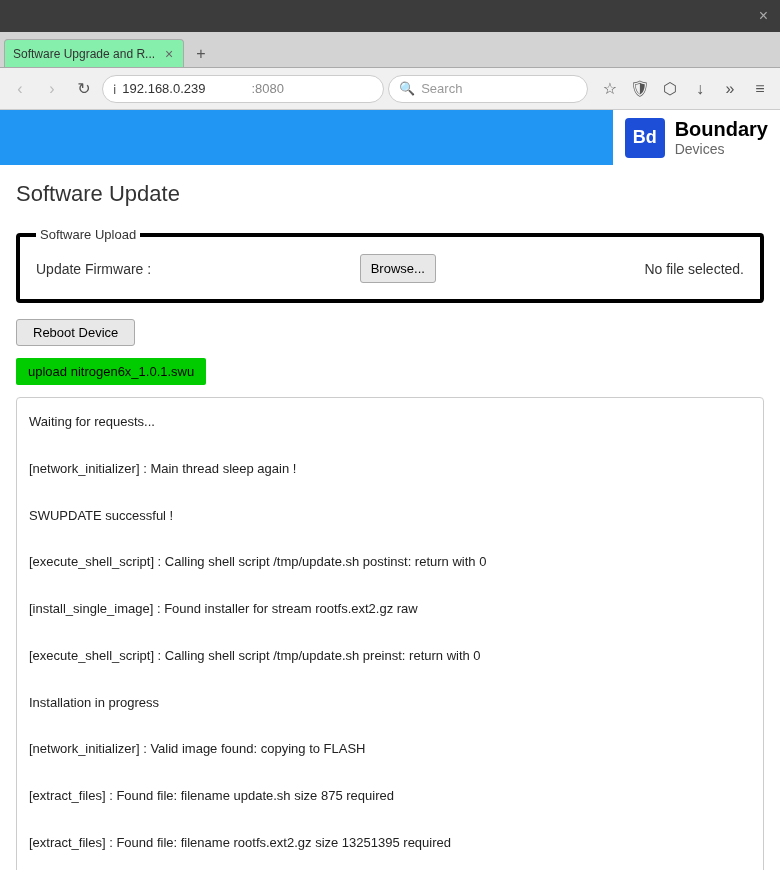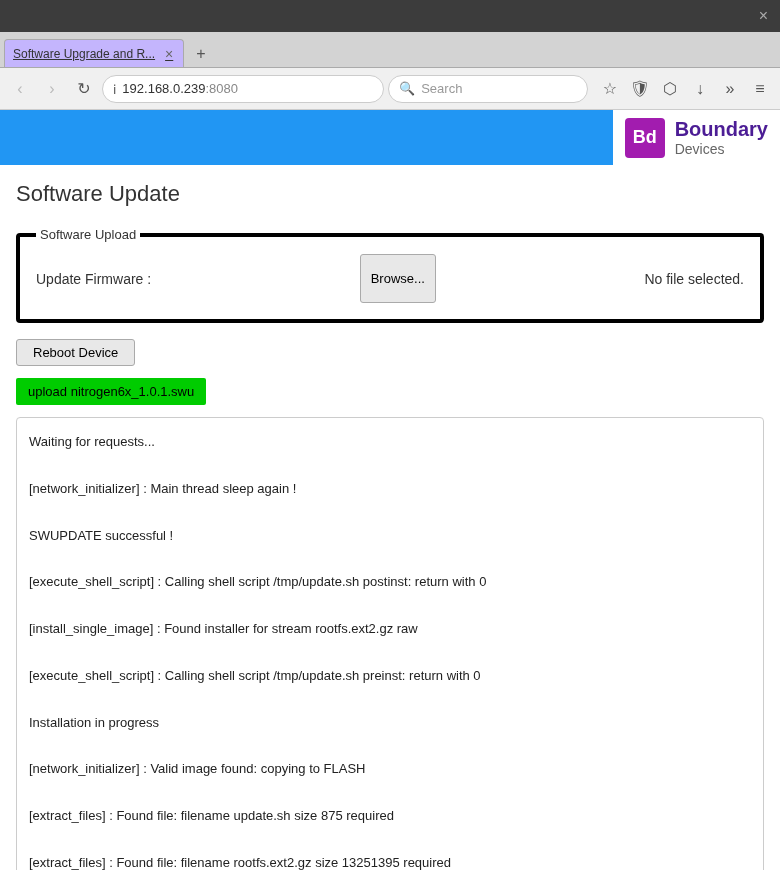--- a/index.html
+++ b/index.html
@@ -29,33 +29,32 @@
     
     .tab-bar {
       background: #d3d3d3;
       height: 36px;
       display: flex;
       align-items: flex-end;
       padding-left: 4px;
       border-bottom: 1px solid #aaa;
     }
     .tab {
-      background: #c4b5fd;
+      background: #86efac;
       border: 1px solid #aaa;
       border-bottom: none;
       border-radius: 4px 4px 0 0;
       height: 28px;
       display: flex;
       align-items: center;
       padding: 0 8px;
       font-size: 12px;
       color: #333;
       gap: 6px;
       min-width: 180px;
-      text-decoration: underline;
     }
     .tab-close {
       font-size: 14px;
       color: #666;
       cursor: pointer;
       margin-left: 4px;
     }
     .new-tab-btn {
       margin-left: 6px;
       margin-bottom: 2px;
@@ -104,21 +103,21 @@
       background: #fff;
       display: flex;
       align-items: center;
       padding: 0 10px;
       font-size: 13px;
       color: #333;
       gap: 6px;
     }
     .url-text { display: flex; align-items: center; gap: 0; }
     .url-host { color: #333; }
-    .url-port { color: #888; }
+    .url-port { color: #888; margin-left: 46px; }
     .search-box {
       width: 200px;
       height: 28px;
       border: 1px solid #ccc;
       border-radius: 14px;
       background: #fff;
       display: flex;
       align-items: center;
       padding: 0 10px;
       font-size: 13px;
@@ -161,40 +160,40 @@
     }
     .brand-logo {
       background: #fff;
       display: flex;
       align-items: center;
       height: 55px;
       padding: 6px 12px;
       gap: 10px;
     }
     .bd-icon {
-      background: #a21caf;
+      background: #1d4ed8;
       color: #fff;
       font-weight: bold;
       font-size: 18px;
       width: 40px;
       height: 40px;
       display: flex;
       align-items: center;
       justify-content: center;
       border-radius: 4px;
     }
     .brand-text {
       display: flex;
       flex-direction: column;
       line-height: 1.2;
     }
     .brand-name {
       font-size: 20px;
       font-weight: bold;
-      color: #4c1d95;
+      color: #000000;
     }
     .brand-sub {
       font-size: 14px;
       color: #666;
     }
 
     
     .content {
       padding: 16px 16px 16px 16px;
     }
@@ -219,21 +218,21 @@
     }
     .firmware-row {
       display: flex;
       align-items: center;
       gap: 12px;
       font-size: 14px;
       color: #333;
       justify-content: space-between;
     }
     .browse-btn {
-      padding: 16px 10px;
+      padding: 6px 10px;
       background: #e8e8e8;
       border: 1px solid #aaa;
       border-radius: 3px;
       cursor: pointer;
       font-size: 13px;
     }
     .no-file-text { color: #333; font-size: 14px; }
 
     
     .reboot-btn {

